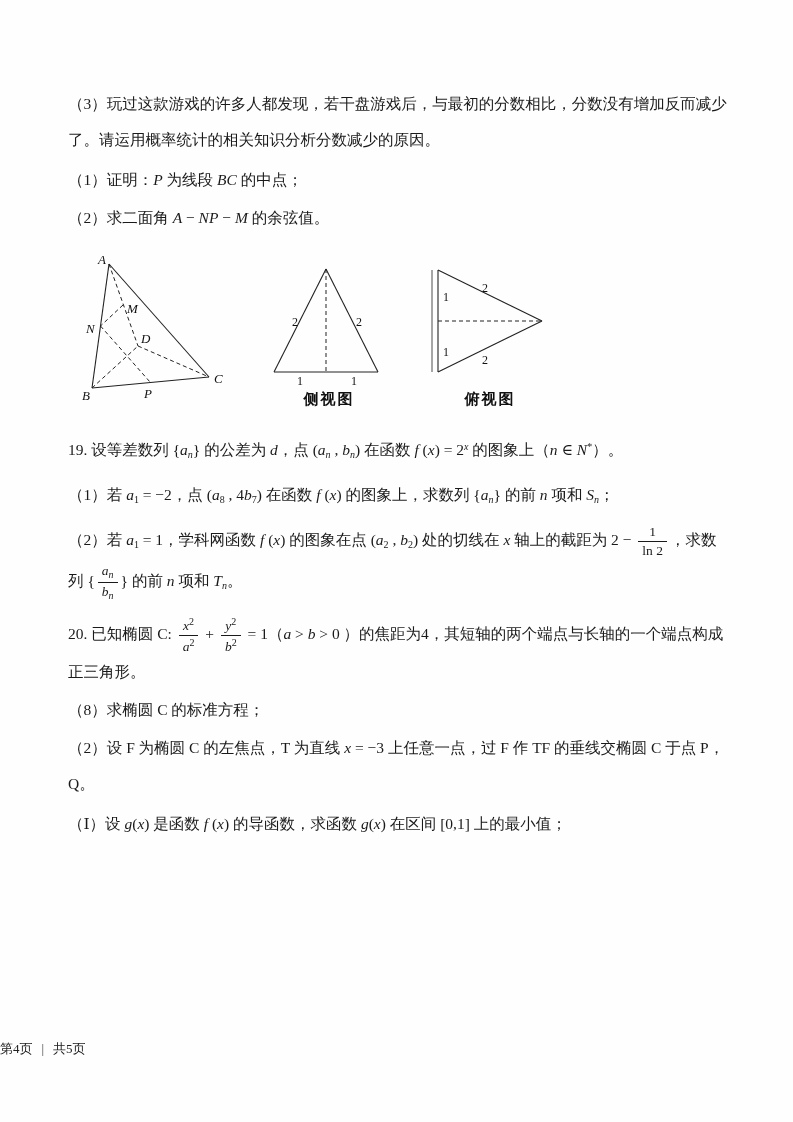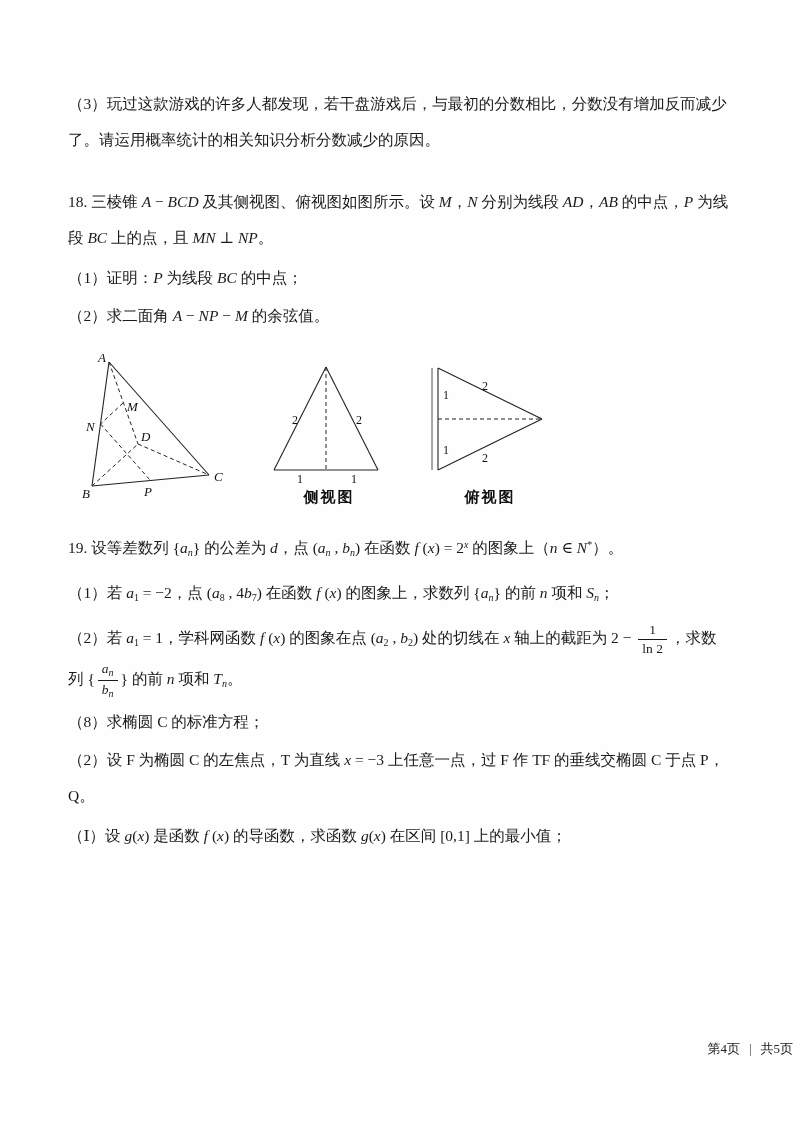--- a/index.html
+++ b/index.html
@@ -39,32 +39,31 @@
   }
   .fig { text-align:center; }
   .fig.offset { margin-top:12px; }
   .fig-caption {
     font-size:15px; font-weight:bold; letter-spacing:2px; margin-top:2px; color:#111;
   }
   svg { display:block; }
   svg text { font-family:"Liberation Serif",serif; fill:#111; }
   .footer {
     position:absolute; left:0; right:0; bottom:64px;
-    text-align:right; font-size:13px; color:#222;
+    text-align:left; font-size:13px; color:#222;
   }
   .footer .divider { margin:0 9px; color:#444; }
 </style>
 </head>
 <body>
 
 <div class="page">
 
   <p class="para">（3）玩过这款游戏的许多人都发现，若干盘游戏后，与最初的分数相比，分数没有增加反而减少了。请运用概率统计的相关知识分析分数减少的原因。</p>
 
-  <p class="para gap-lg">18. 三棱锥 <i>A</i> − <i>BCD</i> 及其侧视图、俯视图如图所示。设 <i>M</i>，<i>N</i> 分别为线段 <i>AD</i>，<i>AB</i> 的中点，<i>P</i> 为线段 <i>BC</i> 上的点，且 <i>MN</i> ⊥ <i>NP</i>。</p>
   <p class="para gap-sm">（1）证明：<i>P</i> 为线段 <i>BC</i> 的中点；</p>
   <p class="para">（2）求二面角 <i>A</i> − <i>NP</i> − <i>M</i> 的余弦值。</p>
 
   <div class="figures">
 
     <div class="fig">
       <svg width="152" height="152" viewBox="0 0 152 152">
         <g stroke="#222" fill="none" stroke-width="1.1">
           <path d="M27,12 L10,136"></path>
           <path d="M27,12 L127,125"></path>
@@ -125,20 +124,21 @@
       </svg>
       <div class="fig-caption">俯视图</div>
     </div>
 
   </div>
 
   <p class="para">19. 设等差数列 {<i>a<sub>n</sub></i>} 的公差为 <i>d</i>，点 (<i>a<sub>n</sub></i> , <i>b<sub>n</sub></i>) 在函数 <i>f</i> (<i>x</i>) = 2<sup><i>x</i></sup> 的图象上（<i>n</i> ∈ <i>N</i><sup>*</sup>）。</p>
   <p class="para gap-sm">（1）若 <i>a</i><sub>1</sub> = −2，点 (<i>a</i><sub>8</sub> , 4<i>b</i><sub>7</sub>) 在函数 <i>f</i> (<i>x</i>) 的图象上，求数列 {<i>a<sub>n</sub></i>} 的前 <i>n</i> 项和 <i>S<sub>n</sub></i>；</p>
   <p class="para gap-sm">（2）若 <i>a</i><sub>1</sub> = 1，学科网函数 <i>f</i> (<i>x</i>) 的图象在点 (<i>a</i><sub>2</sub> , <i>b</i><sub>2</sub>) 处的切线在 <i>x</i> 轴上的截距为 2 − <span class="frac"><span class="num">1</span><span class="den">ln 2</span></span>，求数列 {<span class="frac"><span class="num"><i>a<sub>n</sub></i></span><span class="den"><i>b<sub>n</sub></i></span></span>} 的前 <i>n</i>  项和 <i>T<sub>n</sub></i>。</p>
 
+  <p class="para gap-md">20. 已知椭圆 C:  <span class="frac"><span class="num"><i>x</i><sup>2</sup></span><span class="den"><i>a</i><sup>2</sup></span></span> + <span class="frac"><span class="num"><i>y</i><sup>2</sup></span><span class="den"><i>b</i><sup>2</sup></span></span> = 1（<i>a</i> &gt; <i>b</i> &gt; 0 ）的焦距为4，其短轴的两个端点与长轴的一个端点构成正三角形。</p>
   <p class="para">（8）求椭圆 C 的标准方程；</p>
   <p class="para">（2）设 F 为椭圆 C 的左焦点，T 为直线 <i>x</i> = −3 上任意一点，过 F 作 TF 的垂线交椭圆 C 于点 P，Q。</p>
 
   <p class="para gap-sm">（Ⅰ）设 <i>g</i>(<i>x</i>) 是函数 <i>f</i> (<i>x</i>) 的导函数，求函数 <i>g</i>(<i>x</i>) 在区间 [0,1] 上的最小值；</p>
 
   <div class="footer">
     <span>第4页</span><span class="divider">|</span><span>共5页</span>
   </div>
 
 </div>

